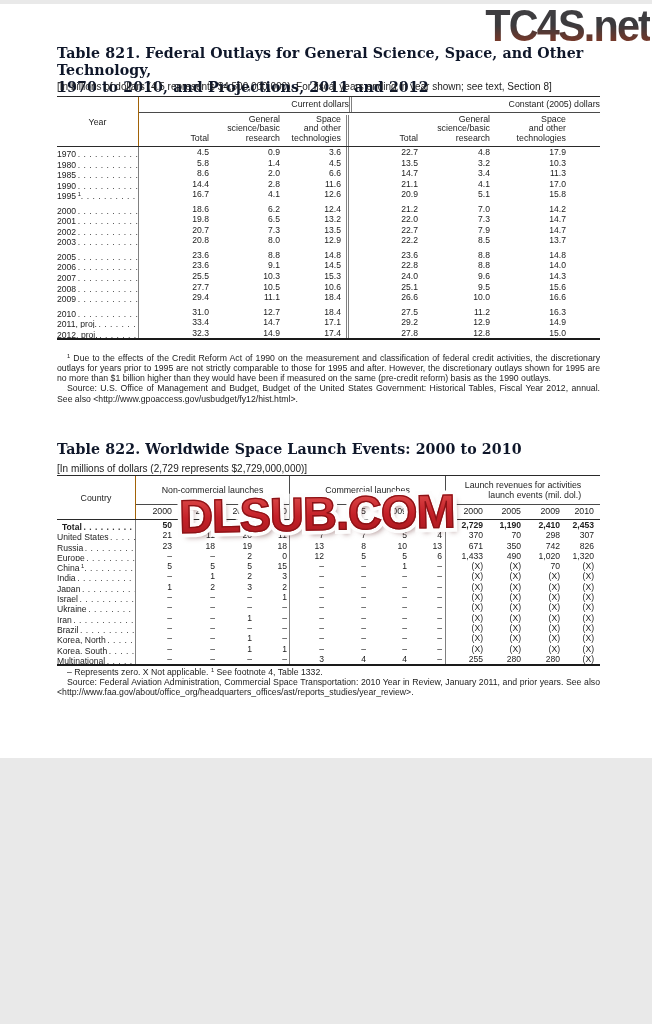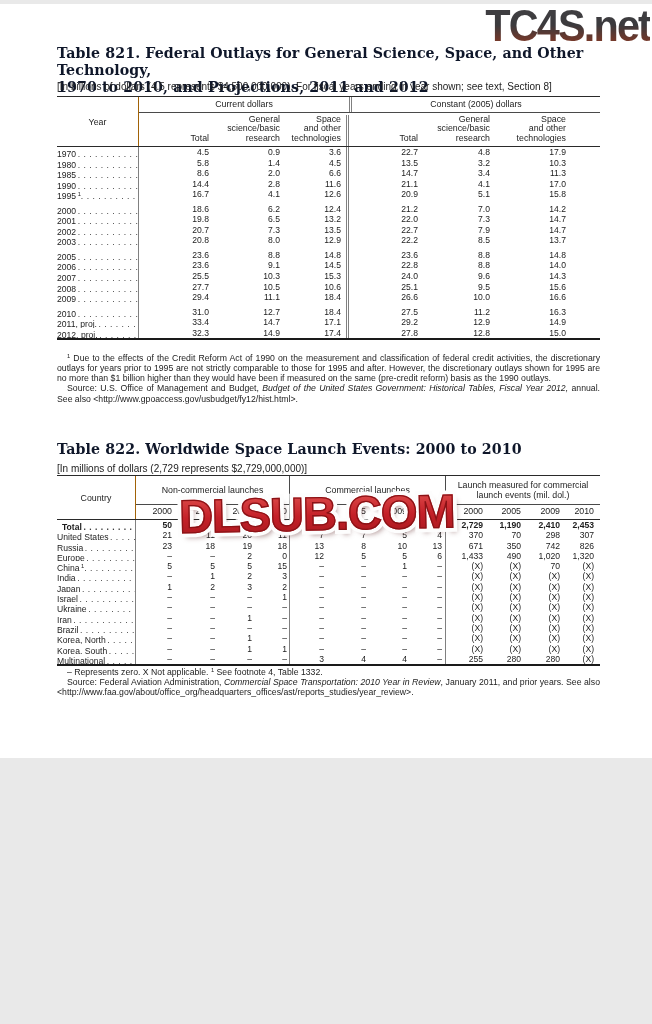--- a/index.html
+++ b/index.html
@@ -10,21 +10,21 @@
   .t-title{position:absolute;left:57px;width:552px;font-family:"DejaVu Serif","Liberation Serif",serif;
            font-weight:700;font-size:14.2px;line-height:17px;letter-spacing:.1px;color:#0f172a;white-space:pre-line}
   .t-note{position:absolute;left:57px;width:552px;font-size:10px;color:#222}
 
   
   .tbl{position:absolute;left:57px;width:543px;border-top:1.6px solid #2a2a2a;border-bottom:2.2px solid #1a1a1a;box-sizing:border-box}
   .thead{display:flex;border-bottom:1.2px solid #2a2a2a;font-size:8.8px}
   .hy{display:flex;align-items:center;justify-content:center;border-right:1px solid #a16207;box-sizing:border-box}
   .hrt{flex:1;min-width:0}
   .hgroups{display:flex;border-bottom:1px solid #4a4a4a}
-  .hg{text-align:center;box-sizing:border-box}
+  .hg{text-align:right;box-sizing:border-box}
   .hsubs{display:flex;align-items:flex-end}
   .hs{text-align:right;white-space:pre-line;line-height:9.8px;padding-bottom:2px;box-sizing:border-box}
   .n{text-align:right}
   .td{flex-shrink:0;height:100%;box-sizing:border-box}
   .tr{display:flex}
   .lab{overflow:hidden;white-space:nowrap;border-right:1px solid #808080}
   .ldr::after{content:". . . . . . . . . . . . . . . . . . . . . . . . . . ";letter-spacing:.5px;color:#3a3a3a}
   sup.rs{font-size:5.8px;vertical-align:3px;margin-left:1.5px}
   .bold{font-weight:700}
   .bold .lab{padding-left:5px}
@@ -56,21 +56,21 @@
   .g3{flex:1}
   .t822 .hgroups{height:28px}
   .t822 .hg{display:flex;align-items:center;justify-content:center;white-space:pre-line;line-height:10.5px}
   .hyears{display:flex;height:14px;line-height:13px}
   .t822 .tr{height:10.3px;line-height:10.3px}
 
   
   .fn{position:absolute;left:57px;width:543px;font-size:8.7px;line-height:10.3px;color:#1c1c1c;text-align:justify}
   .fn p{margin:0;text-indent:10px}
   sup.fns{font-size:5.8px;vertical-align:2.5px}
-  .it{font-style:italic}
+  .it{}
 
   
   .pgnum{position:absolute;left:57px;top:951px;font-size:12.6px;color:#222}
   .pgnum .sect{margin-left:12px}
   .censrc{position:absolute;right:25px;top:964px;font-size:9.3px;color:#222}
 
   
   .wm-top{position:absolute;top:-2px;right:2px;z-index:6;font-weight:800;font-size:45px;line-height:48px;
           letter-spacing:-2px;transform:scaleX(.92);transform-origin:100% 0;
           background:linear-gradient(180deg,#424144 0%,#3b3a3d 48%,#6f382b 78%,#a14a30 100%);
@@ -288,21 +288,21 @@
   <div class="t-title" style="top:437px">Table 822. Worldwide Space Launch Events: 2000 to 2010</div>
   <div class="t-note" style="top:459px">[In millions of dollars (2,729 represents $2,729,000,000)]</div>
 
   <div class="tbl t822" style="top:471px">
     <div class="thead">
       <div class="hy">Country</div>
       <div class="hrt">
         <div class="hgroups">
           <div class="hg g1">Non-commercial launches</div>
           <div class="hg g2">Commercial launches</div>
-          <div class="hg g3">Launch measured for commercial
+          <div class="hg g3">Launch revenues for activities
 launch events (mil. dol.)</div>
         </div>
         <div class="hyears">
           <div class="td n k0">2000</div>
           <div class="td n k1">2005</div>
           <div class="td n k2">2009</div>
           <div class="td n k3">2010</div>
           <div class="td n k4">2000</div>
           <div class="td n k5">2005</div>
           <div class="td n k6">2009</div>

